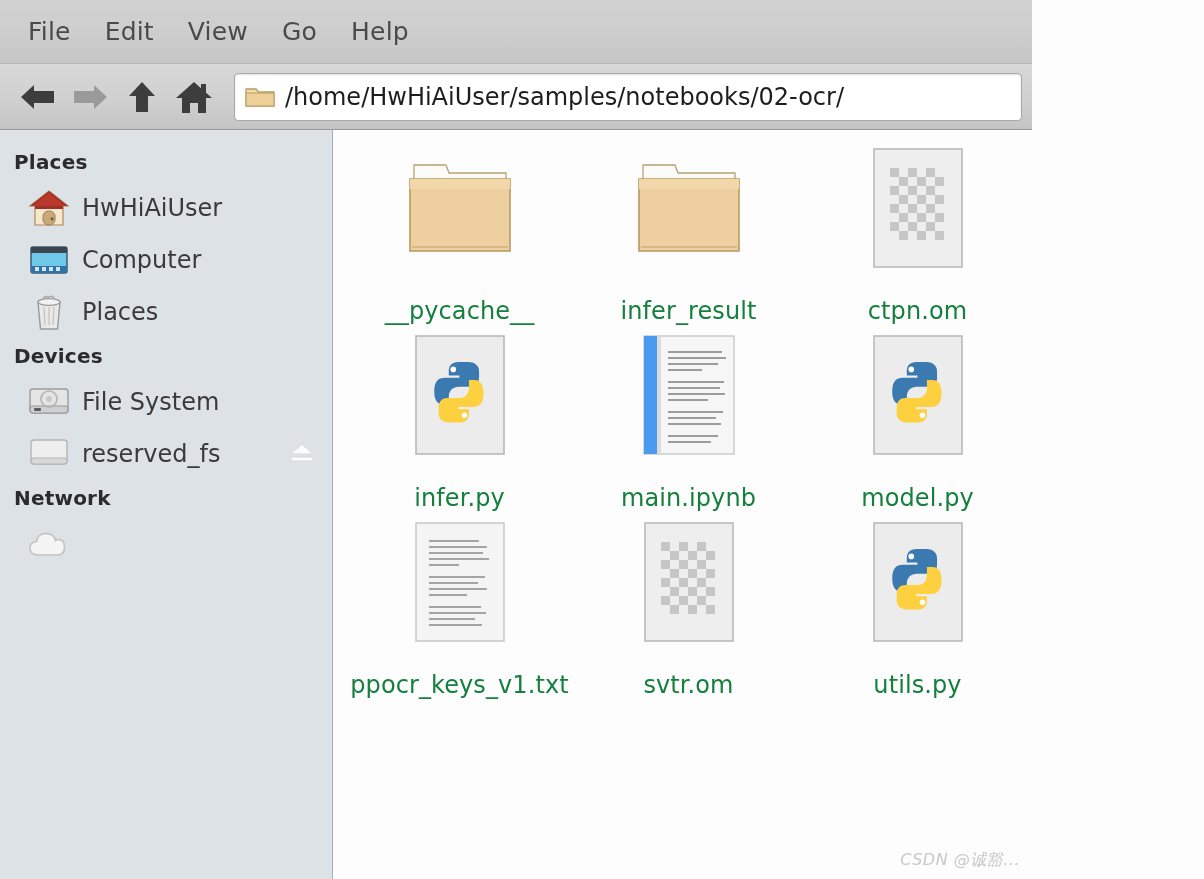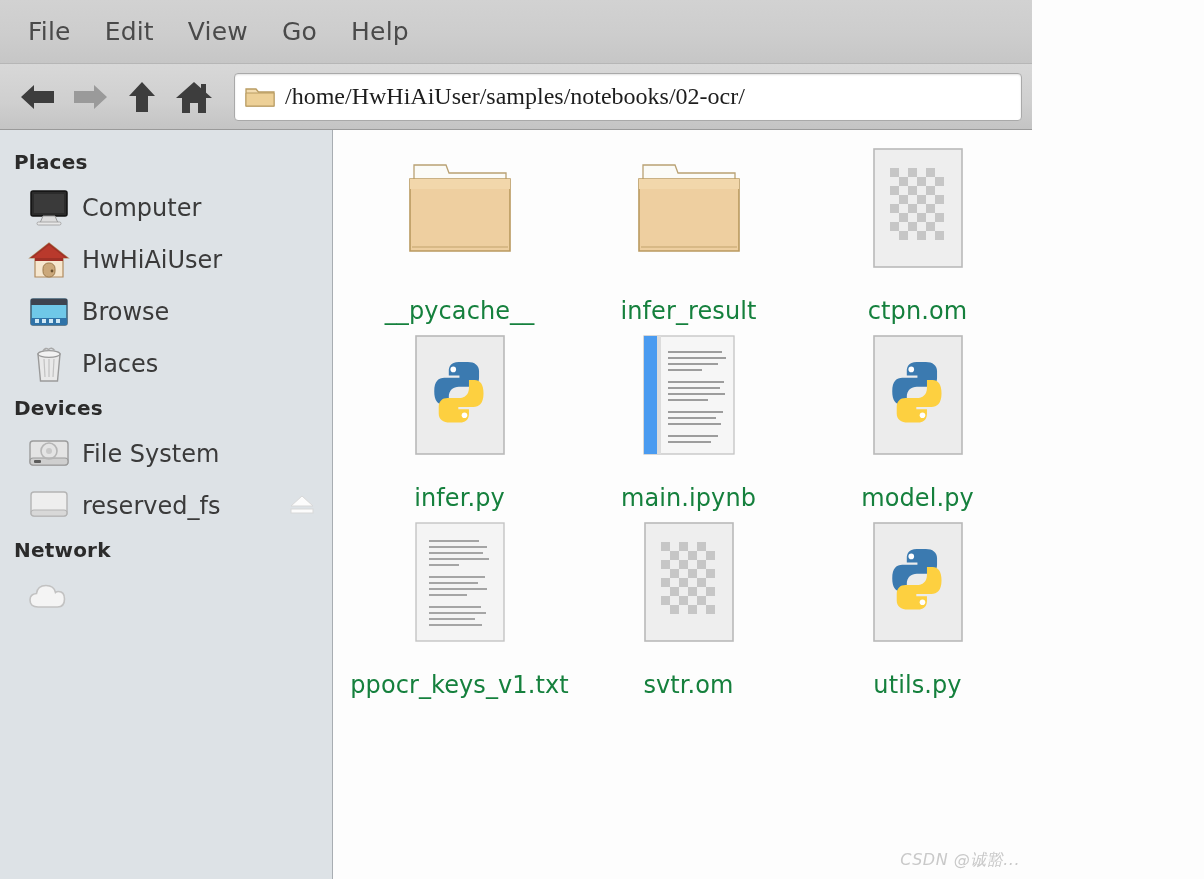--- a/index.html
+++ b/index.html
@@ -38,21 +38,20 @@
 
   
   .toolbar {
     height: 66px;
     flex: 0 0 66px;
     background: linear-gradient(to bottom, #d8d8d8 0%, #cfcfcf 60%, #c4c4c4 100%);
     display: flex;
     align-items: center;
     padding: 0 10px 0 14px;
     border-bottom: 1px solid #9a9a9a;
-    font-family: Liberation Serif, serif;
   }
   .tb-btn {
     width: 48px; height: 48px;
     display: flex; align-items: center; justify-content: center;
     margin-right: 4px;
     border-radius: 3px;
   }
 
   .pathbar {
     flex: 1;
@@ -217,31 +216,20 @@
       <span class="path-text">/home/HwHiAiUser/samples/notebooks/02-ocr/</span>
     </div>
   </div>
 
   <div class="body">
 
     <div class="sidebar">
 
       <div class="side-head">Places</div>
 
-      <div class="side-row">
-        <span class="side-icon">
-          <svg width="44" height="38" viewBox="0 0 44 38">
-            <rect x="4" y="2" width="36" height="25" rx="2" fill="#2b2b2b" stroke="#111" stroke-width="1.5"></rect>
-            <rect x="7" y="5" width="30" height="19" fill="#3a3a3a"></rect>
-            <path d="M16 27 h12 l3 7 H13 Z" fill="#dcdcdc" stroke="#9a9a9a" stroke-width="1"></path>
-            <rect x="10" y="33" width="24" height="3" rx="1.5" fill="#e7e7e7" stroke="#9a9a9a" stroke-width=".8"></rect>
-          </svg>
-        </span>
-        <span class="side-label">Computer</span>
-      </div>
 
       <div class="side-row">
         <span class="side-icon">
           <svg width="44" height="40" viewBox="0 0 44 40">
             <path d="M22 3 L41 18 L36 18 L36 37 L8 37 L8 18 L3 18 Z" fill="#f6e7cf" stroke="#b08a5e" stroke-width="1.2"></path>
             <path d="M22 3 L41 18 L36 18 L36 21 L8 21 L8 18 L3 18 Z" fill="#9e3026"></path>
             <path d="M22 5 L38.5 18 L5.5 18 Z" fill="#b9392c"></path>
             <rect x="16" y="23" width="12" height="14" rx="5.5" fill="#cba87a" stroke="#9c7b4d" stroke-width="1"></rect>
             <circle cx="25" cy="31" r="1.4" fill="#6d5331"></circle>
           </svg>
@@ -254,21 +242,21 @@
           <svg width="44" height="38" viewBox="0 0 44 38">
             <rect x="4" y="6" width="36" height="26" rx="2" fill="#6fc8e8" stroke="#3d5d73" stroke-width="1.5"></rect>
             <rect x="4" y="6" width="36" height="6" fill="#3d4450"></rect>
             <rect x="4" y="25" width="36" height="7" fill="#2f73a8"></rect>
             <rect x="8" y="26" width="4" height="4" fill="#cfe8f5"></rect>
             <rect x="15" y="26" width="4" height="4" fill="#cfe8f5"></rect>
             <rect x="22" y="26" width="4" height="4" fill="#cfe8f5"></rect>
             <rect x="29" y="26" width="4" height="4" fill="#cfe8f5"></rect>
           </svg>
         </span>
-        <span class="side-label">Browse</span>
+        <span class="side-label">Computer</span>
       </div>
 
       <div class="side-row">
         <span class="side-icon">
           <svg width="44" height="40" viewBox="0 0 44 40">
             <path d="M11 10 h22 l-2.5 27 h-17 Z" fill="#e9e9e9" stroke="#9a9a9a" stroke-width="1.4"></path>
             <ellipse cx="22" cy="10" rx="11" ry="3.4" fill="#f2f2f2" stroke="#9a9a9a" stroke-width="1.2"></ellipse>
             <path d="M16 7 q2.5 -4 5.5 -1.5 q3 -3 6 1" fill="none" stroke="#a8a8a8" stroke-width="1.6"></path>
             <path d="M17 15 l1 18 M22 15 l0 18 M27 15 l-1 18" stroke="#c2c2c2" stroke-width="1.2"></path>
           </svg>

